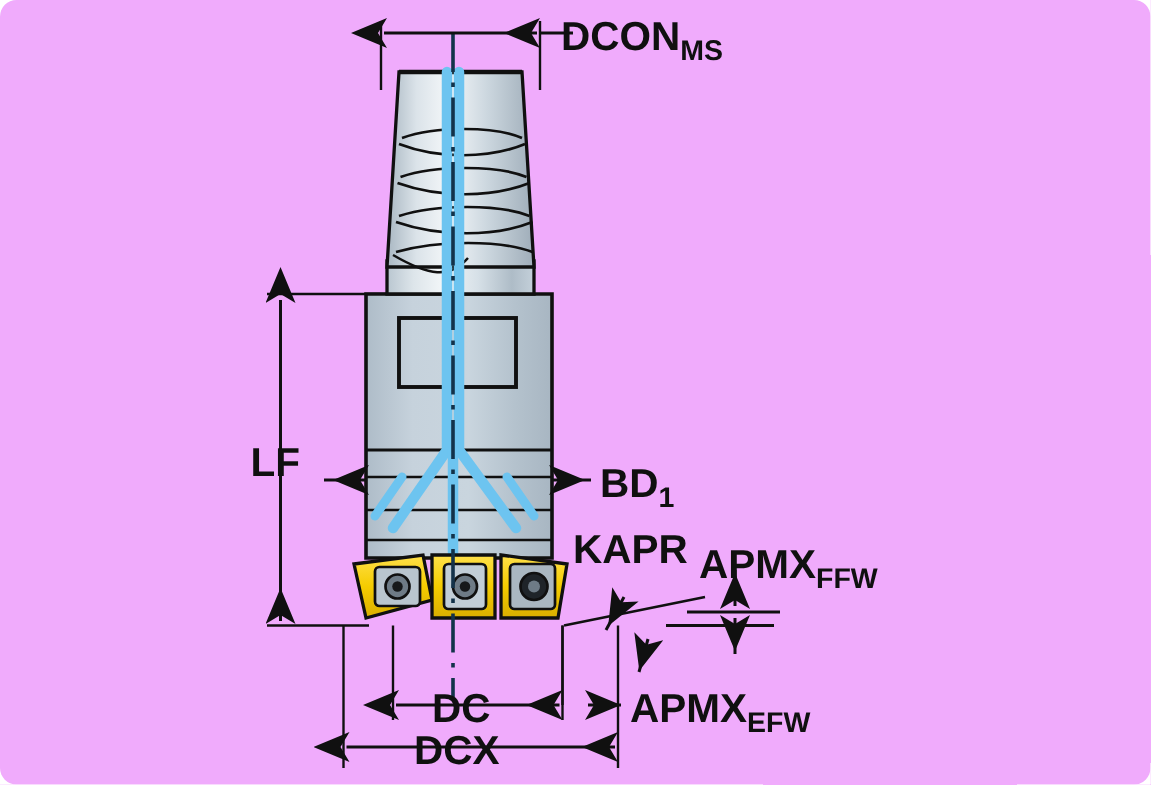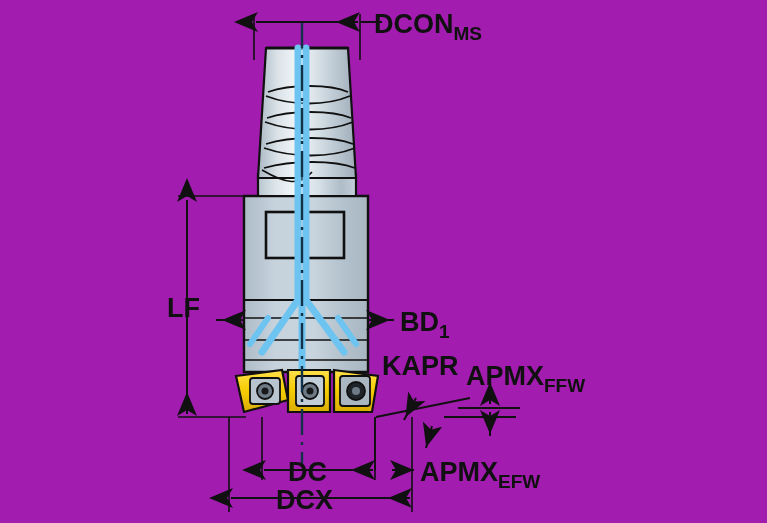--- a/index.html
+++ b/index.html
@@ -1,18 +1,18 @@
 <!DOCTYPE html>
 <html><head>
 <meta charset="utf-8">
 <style>
   html,body{margin:0;padding:0;background:#ffffff;}
   body{width:767px;height:523px;overflow:hidden;
        font-family:"Liberation Sans",sans-serif;}
-  #stage{position:relative;width:767px;height:523px;background:#a21caf;}
+  #stage{position:relative;width:767px;height:523px;background:#f0abfc;border-radius:11px;}
   svg{display:block;}
   .lbl{font-family:"Liberation Sans",sans-serif;font-weight:700;fill:#101010;}
   .lbl-main{font-size:27px;}
   .lbl-sub{font-size:19px;}
 </style>
 </head>
 <body>
 
 <div id="stage">
 <svg width="767" height="523" viewBox="0 0 767 523">

